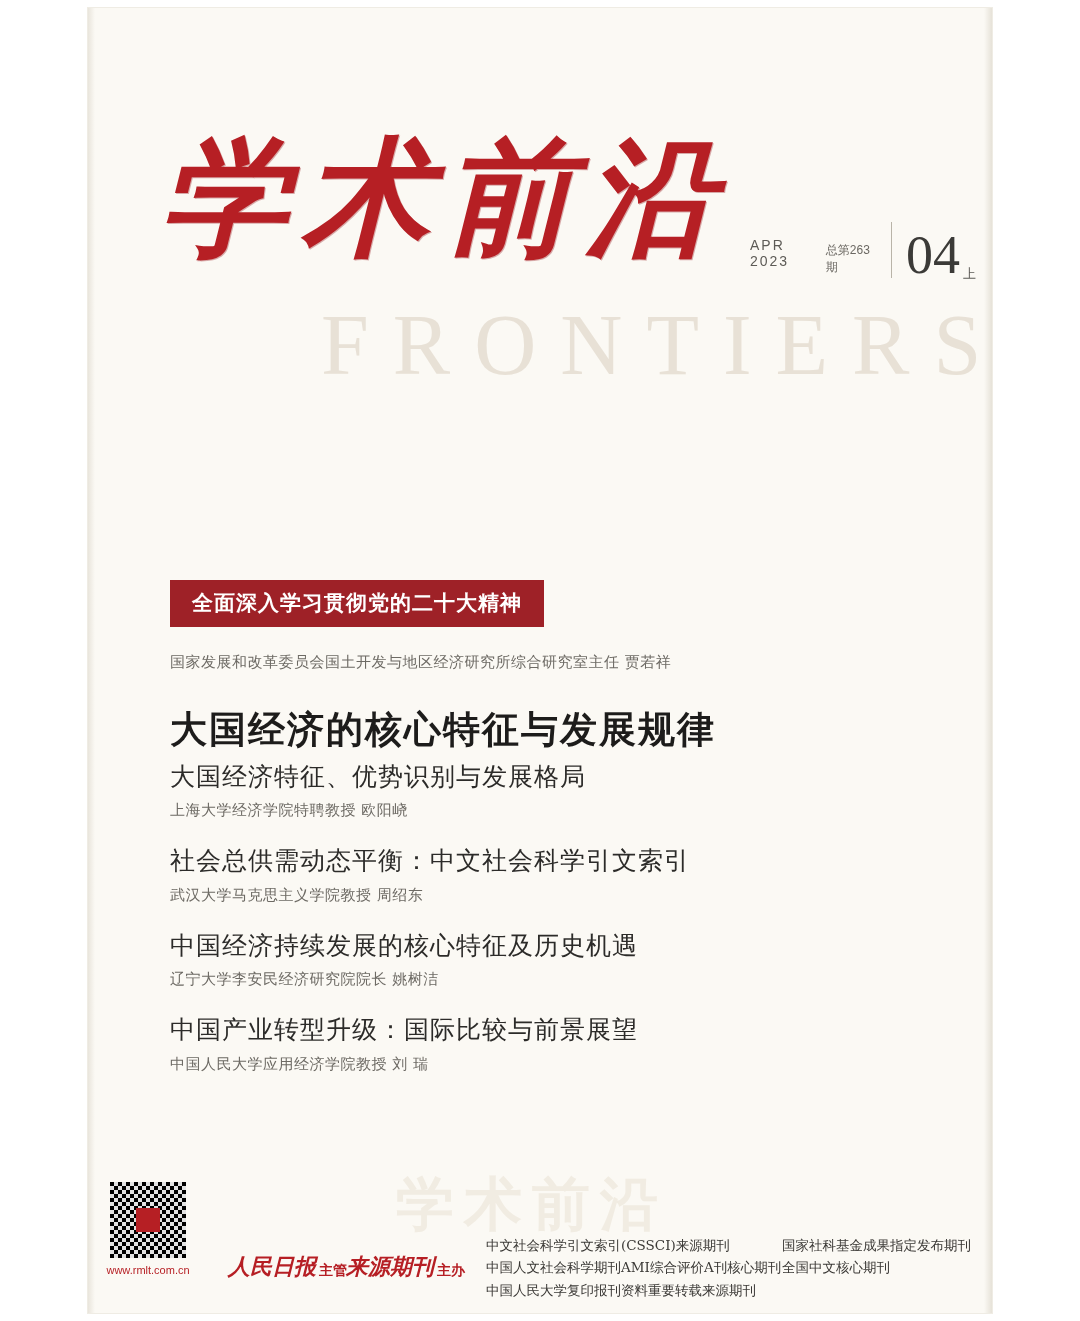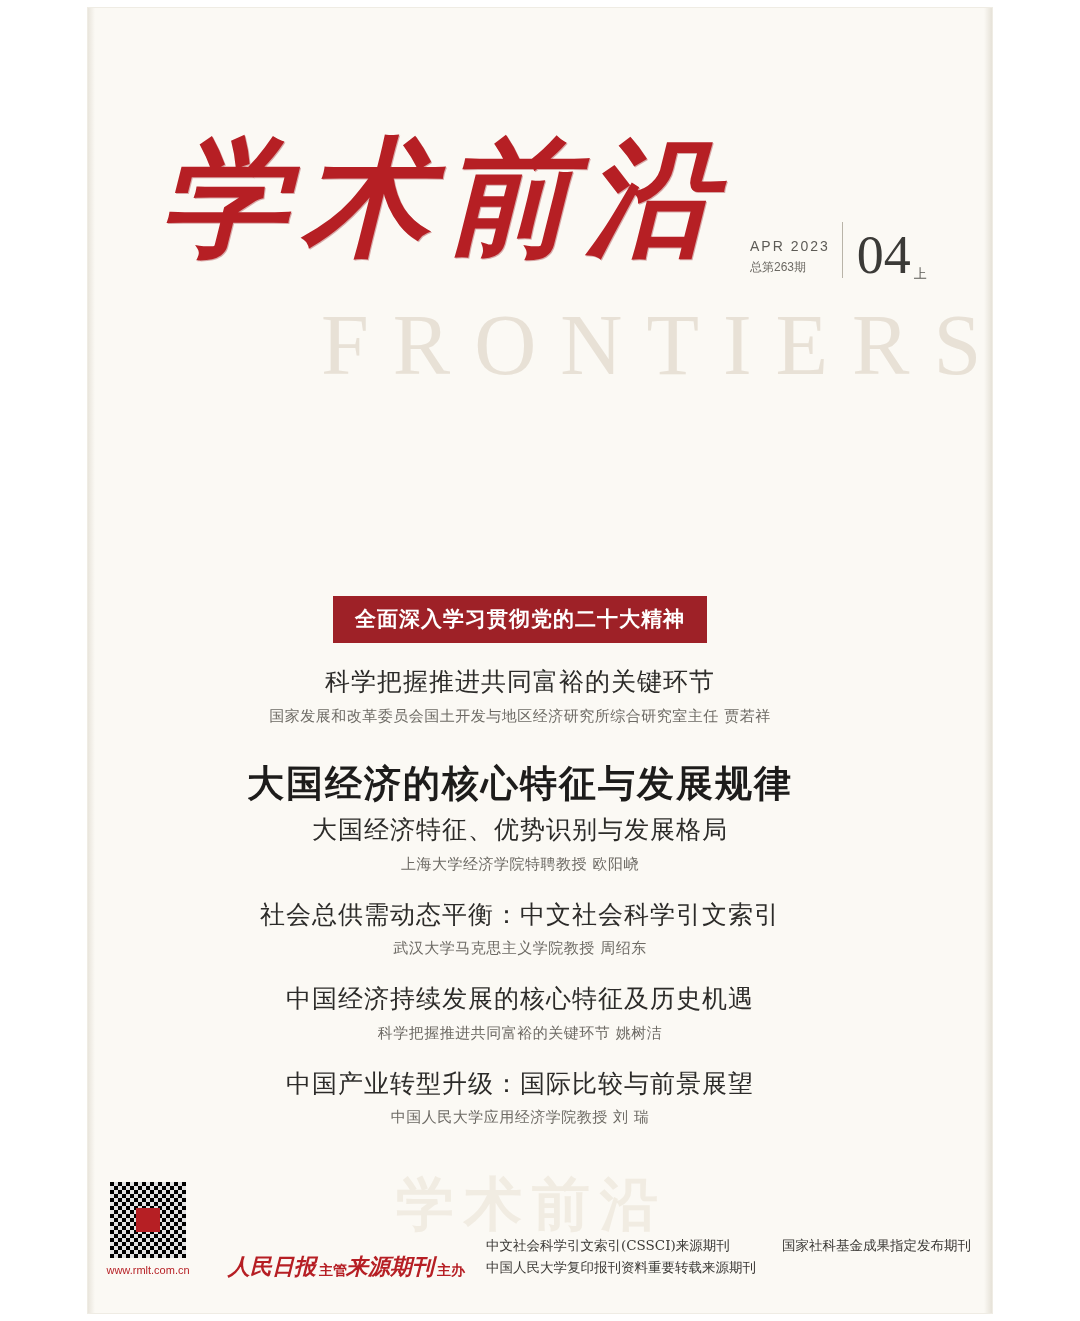--- a/index.html
+++ b/index.html
@@ -83,21 +83,21 @@
     position: absolute;
     left: 600px;
     top: 78px;
     width: 210px;
     height: 74px;
     display: flex;
     align-items: flex-end;
   }
   .issue-left {
     display: flex;
-    flex-direction: column;
+    flex-direction: row;
     align-items: flex-start;
     padding-right: 12px;
     padding-bottom: 6px;
   }
   .issue-month {
     font-family: "Liberation Sans", sans-serif;
     font-size: 14px;
     letter-spacing: 2px;
     color: #5d5b56;
   }
@@ -128,23 +128,22 @@
     color: #5d5b56;
     position: absolute;
     right: -16px;
     bottom: 2px;
   }
 
   
   .contents {
     position: absolute;
     left: 170px;
-    top: 596px;
+    top: 580px;
     width: 700px;
-    text-align: center;
   }
   .banner {
     display: inline-block;
     background: #9e2127;
     color: #ffffff;
     font-family: "DejaVu Serif", "Liberation Serif", serif;
     font-weight: 700;
     font-size: 21px;
     letter-spacing: 1px;
     padding: 9px 22px 10px 22px;
@@ -288,39 +287,38 @@
         <span class="issue-number-sup">上</span>
       </div>
     </div>
   </div>
 
   <div class="contents">
 
     <div class="banner">全面深入学习贯彻党的二十大精神</div>
 
     <div class="entry">
-      <div class="entry-title">科学把握推进共同富裕的关键环节</div>
       <div class="entry-author">国家发展和改革委员会国土开发与地区经济研究所综合研究室主任  贾若祥</div>
     </div>
 
     <div class="entry-title feature">大国经济的核心特征与发展规律</div>
 
     <div class="entry">
       <div class="entry-title">大国经济特征、优势识别与发展格局</div>
       <div class="entry-author">上海大学经济学院特聘教授  欧阳峣</div>
     </div>
 
     <div class="entry">
       <div class="entry-title">社会总供需动态平衡：中文社会科学引文索引</div>
       <div class="entry-author">武汉大学马克思主义学院教授  周绍东</div>
     </div>
 
     <div class="entry">
       <div class="entry-title">中国经济持续发展的核心特征及历史机遇</div>
-      <div class="entry-author">科学把握推进共同富裕的关键环节  姚树洁</div>
+      <div class="entry-author">辽宁大学李安民经济研究院院长  姚树洁</div>
     </div>
 
     <div class="entry">
       <div class="entry-title">中国产业转型升级：国际比较与前景展望</div>
       <div class="entry-author">中国人民大学应用经济学院教授  刘  瑞</div>
     </div>
 
   </div>
 
   <div class="footer">
@@ -341,20 +339,24 @@
       <span class="sponsor-name">来源期刊</span>
       <span class="sponsor-role">主办</span>
     </div>
 
     <div class="indexes">
       <div class="index-row">
         <span class="col1">中文社会科学引文索引(CSSCI)来源期刊</span>
         <span class="col2">国家社科基金成果指定发布期刊</span>
       </div>
       <div class="index-row">
+        <span class="col1">中国人文社会科学期刊AMI综合评价A刊核心期刊</span>
+        <span class="col2">全国中文核心期刊</span>
+      </div>
+      <div class="index-row">
         <span class="col1">中国人民大学复印报刊资料重要转载来源期刊</span>
         <span class="col2"></span>
       </div>
     </div>
 
   </div>
 
 </div>
 
 </body></html>

